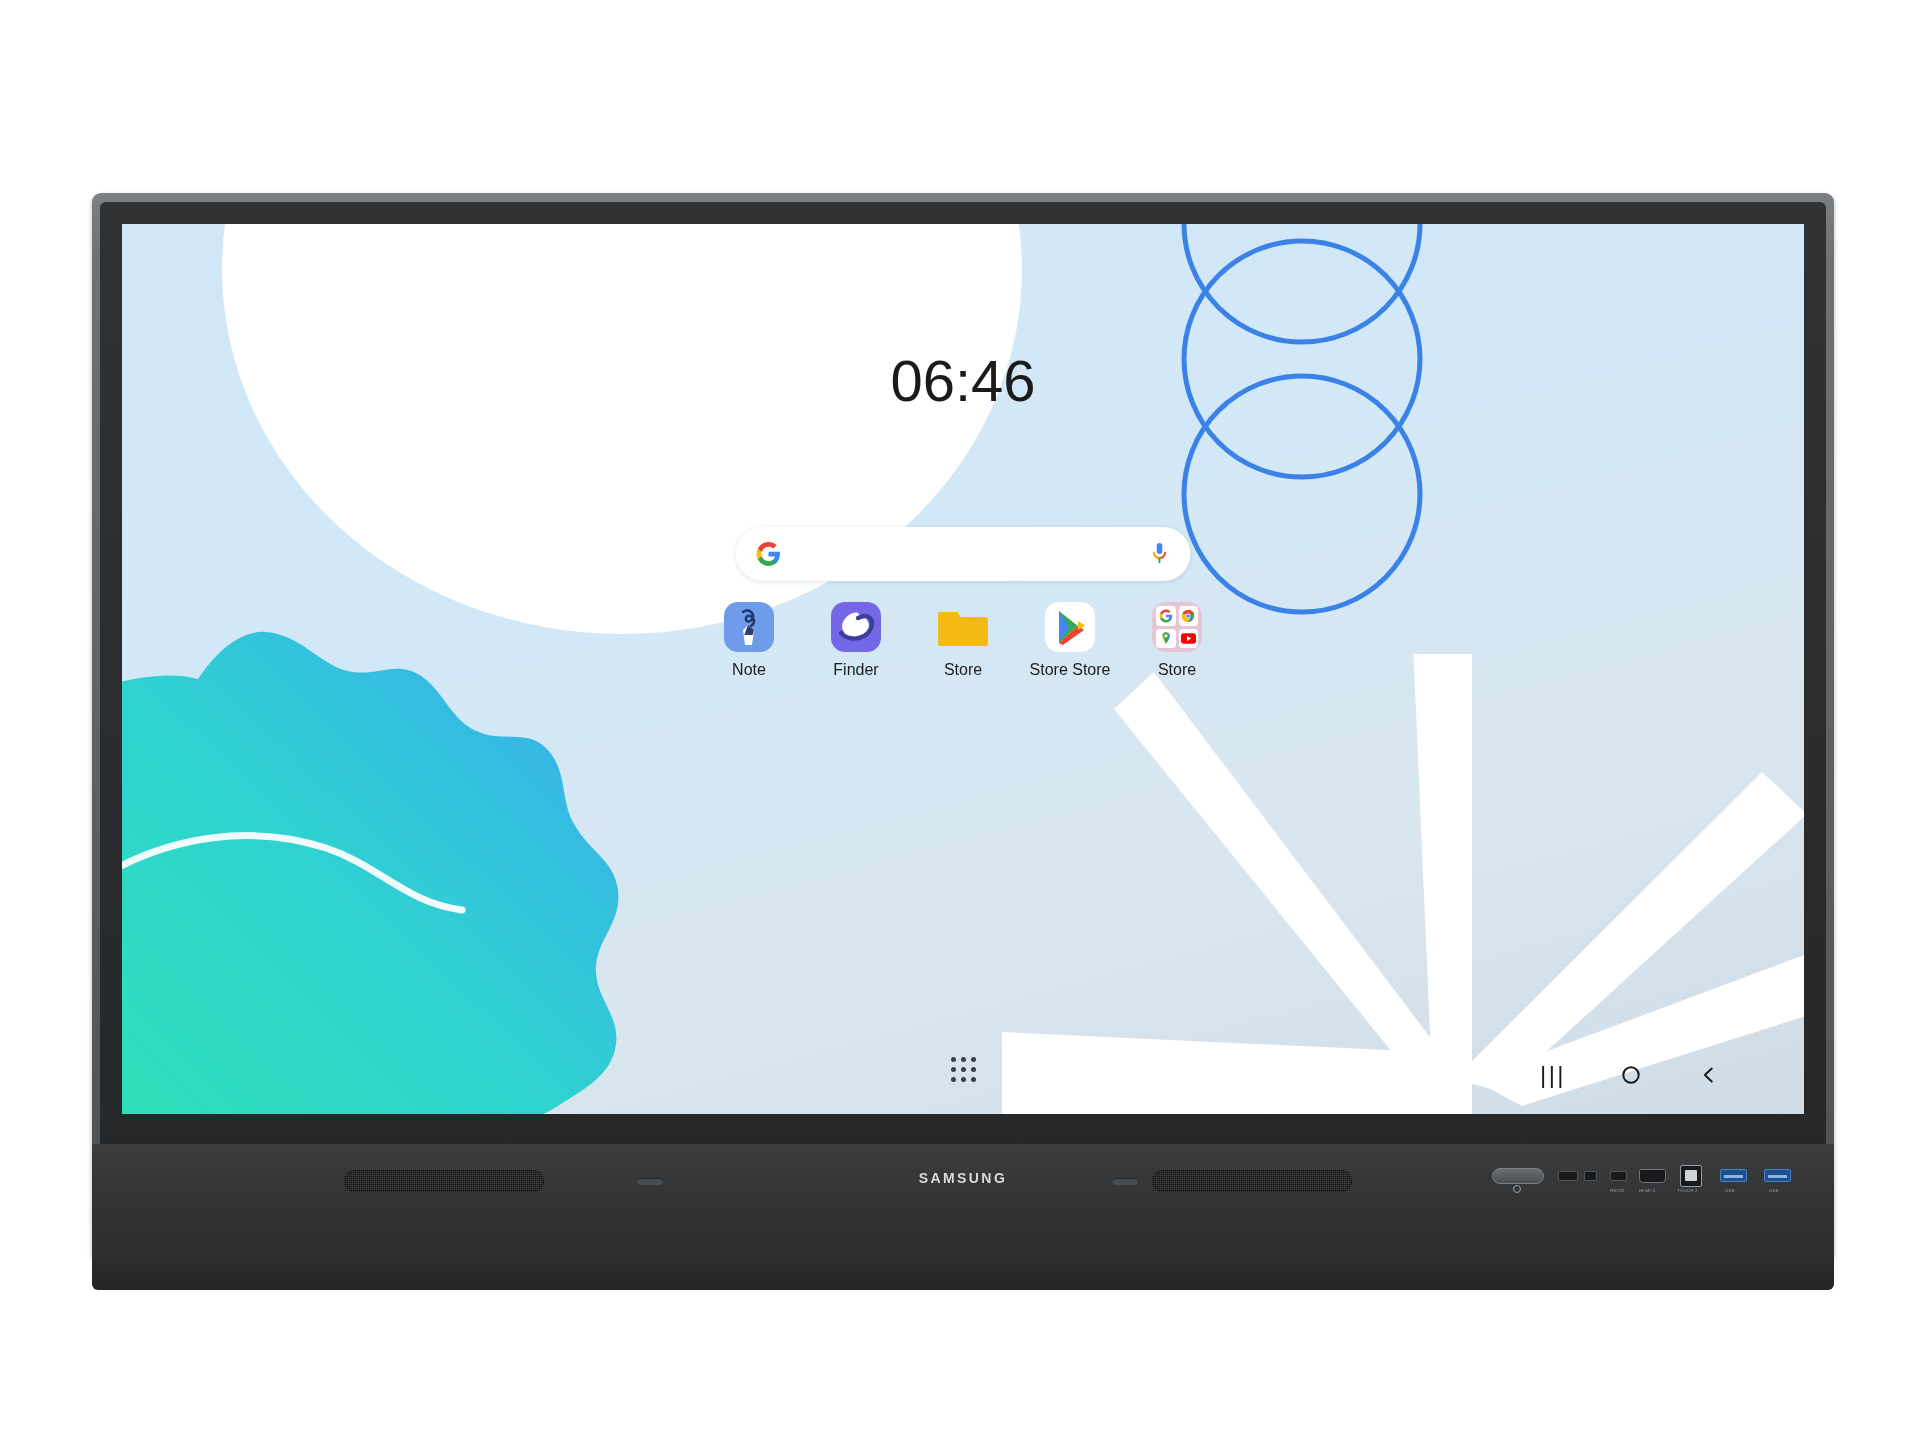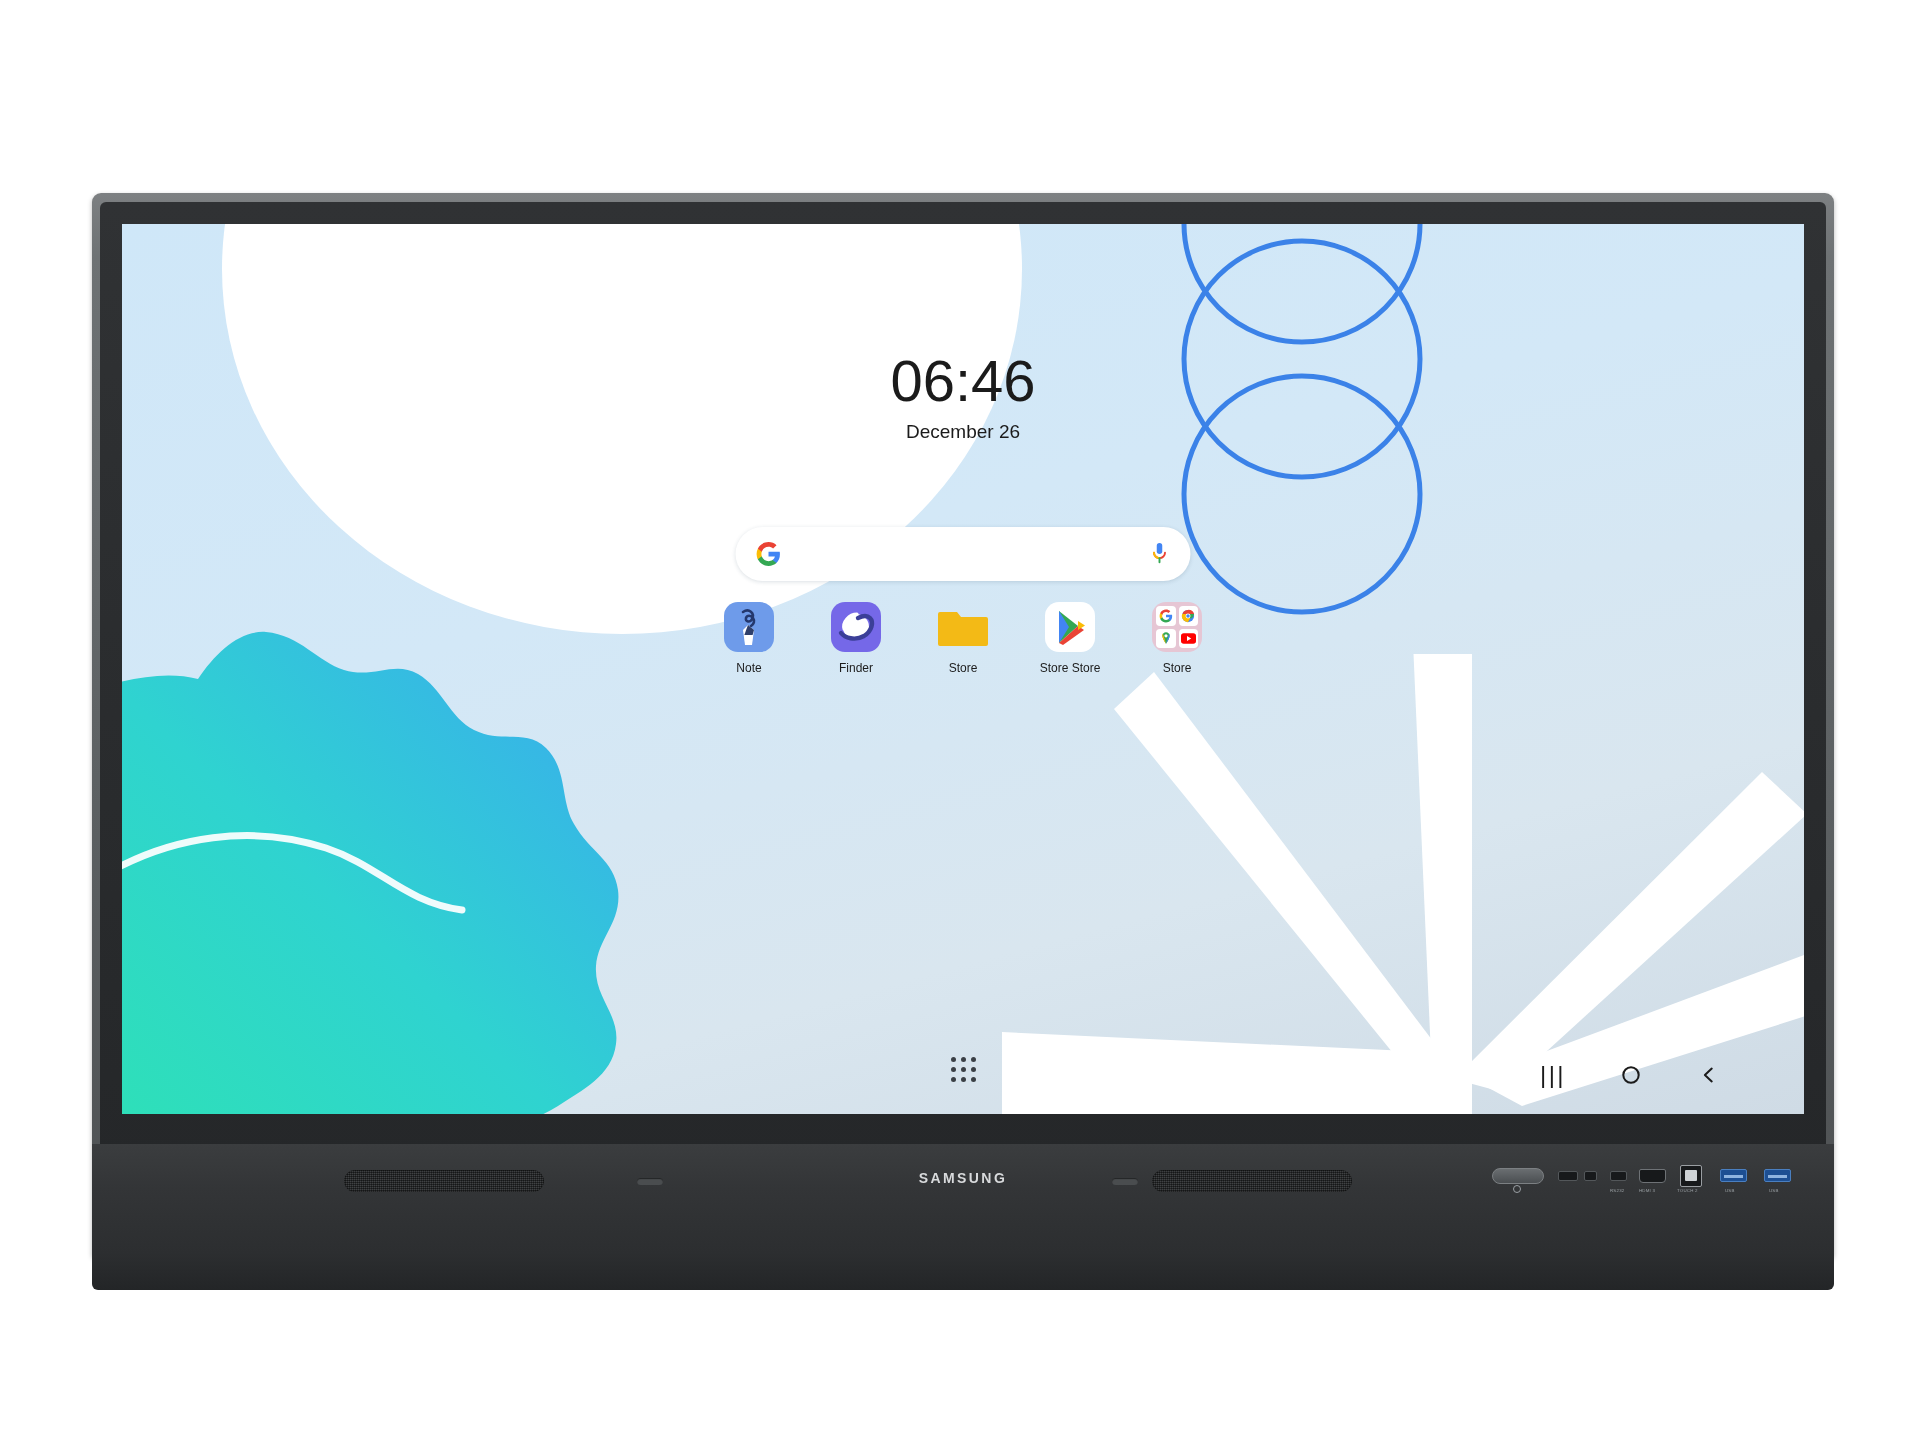--- a/index.html
+++ b/index.html
@@ -268,21 +268,21 @@
   }
   .app-icon {
     width: 50px;
     height: 50px;
     border-radius: 14px;
     position: relative;
     overflow: hidden;
   }
   .app-label {
     margin-top: 9px;
-    font-size: 12px;
+    font-size: 16px;
     color: #1c1c1c;
     text-align: center;
     white-space: nowrap;
     font-family: "Liberation Sans", sans-serif;
   }
 
   
   .icon-note { background: #6e9bea; }
   
   .icon-browser { background: #7568e8; }
@@ -386,21 +386,20 @@
           <polygon points="430,425 410,-35 470,-35 470,425"></polygon>
           <polygon points="452,425 760,118 805,160 500,438"></polygon>
           <polygon points="470,425 805,300 810,360 520,452"></polygon>
           <polygon points="0,378 470,400 470,465 0,465"></polygon>
         </g>
       </svg>
     </div>
 
     <div id="clock-widget">
       <div id="clock-time">06:46</div>
-      <div id="clock-date">December 26</div>
     </div>
 
     <div id="search-pill">
       <span style="display:flex;align-items:center;">
         <svg width="26" height="26" viewBox="0 0 48 48">
           <path fill="#4285F4" d="M45.1 24.5c0-1.6-.1-3.2-.4-4.7H24v8.9h11.8c-.5 2.7-2.1 5-4.4 6.6v5.5h7.1c4.2-3.8 6.6-9.5 6.6-16.3z"></path>
           <path fill="#34A853" d="M24 46c6 0 11-2 14.6-5.3l-7.1-5.5c-2 1.3-4.5 2.1-7.5 2.1-5.8 0-10.7-3.9-12.4-9.1H4.3v5.7C7.9 41.1 15.4 46 24 46z"></path>
           <path fill="#FBBC05" d="M11.6 28.2c-.5-1.3-.7-2.7-.7-4.2s.3-2.9.7-4.2v-5.7H4.3C2.8 17.1 2 20.4 2 24s.8 6.9 2.3 9.9l7.3-5.7z"></path>
           <path fill="#EA4335" d="M24 10.7c3.3 0 6.2 1.1 8.5 3.3l6.3-6.3C35 4.1 30 2 24 2 15.4 2 7.9 6.9 4.3 14.1l7.3 5.7c1.7-5.2 6.6-9.1 12.4-9.1z"></path>
         </svg>

